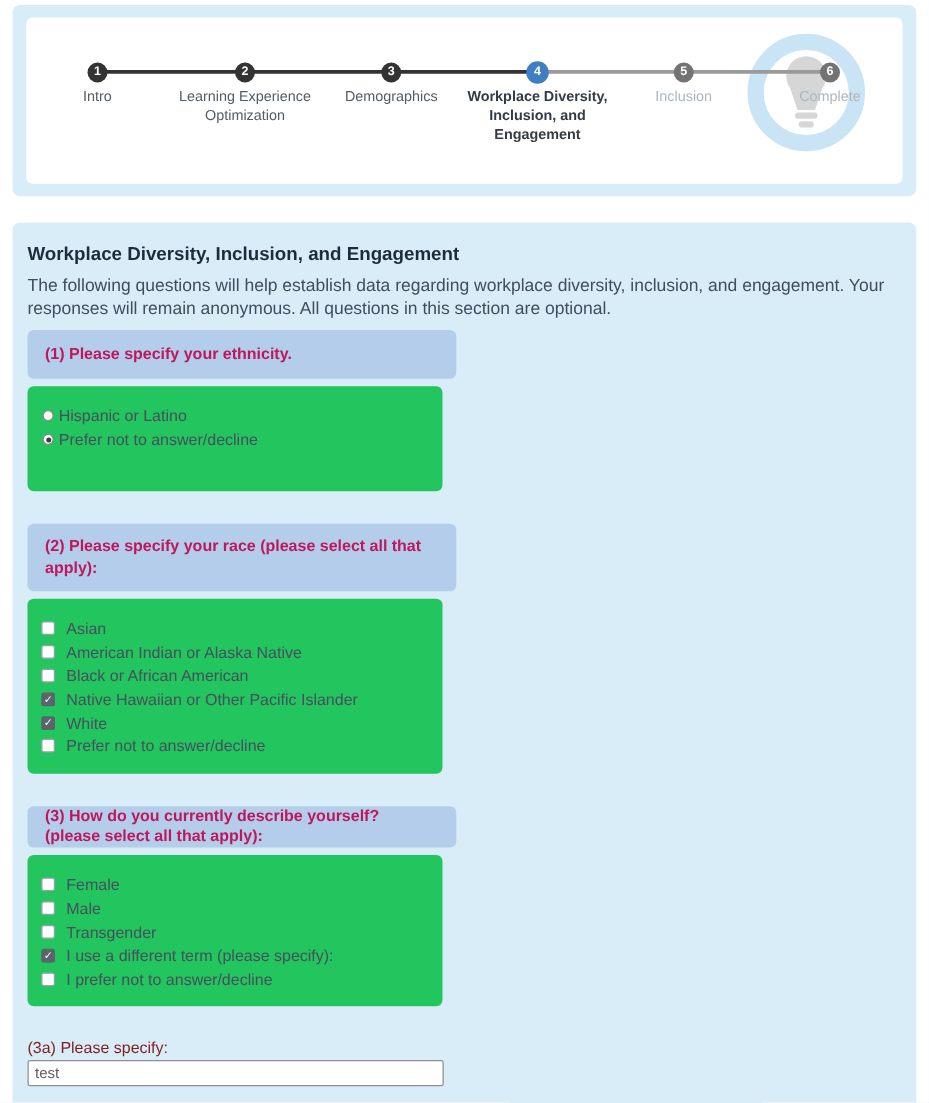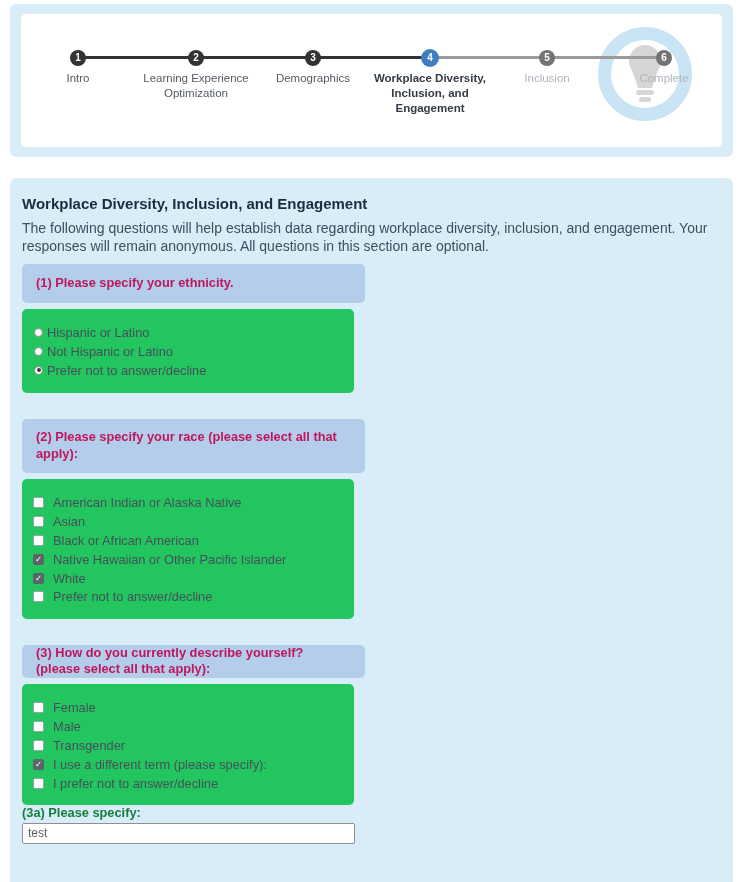--- a/index.html
+++ b/index.html
@@ -53,21 +53,21 @@
   .radio{width:9px;height:9px;border:1px solid #8a8a8a;border-radius:50%;
     background:#fff;margin-right:4px;position:relative;flex:none;}
   .radio.on::after{content:"";position:absolute;left:1.5px;top:1.5px;width:4px;height:4px;
     border-radius:50%;background:#3c3c3c;}
   .checkbox{width:11px;height:11px;border:1px solid #98a1ab;border-radius:2px;
     background:#fff;margin-right:9px;flex:none;display:flex;align-items:center;
     justify-content:center;font-size:8.5px;line-height:1;color:#fff;}
   .checkbox.on{background:#5b636b;border-color:#5b636b;}
   .checkbox.on::after{content:"\2713";}
   .olabel{font-size:12.8px;color:#46505c;}
-  .fu-label{font-size:12.8px;font-weight:bold;color:#15803d;line-height:16px;}
+  .fu-label{margin-top:25px;font-size:12.8px;font-weight:normal;color:#7f1d1d;line-height:16px;}
   .fu-input{display:block;margin-top:2px;width:333px;height:21px;border:1px solid #8f8f8f;
     border-radius:2px;background:#fff;font-size:12px;color:#5f5f5f;padding:0 5px;
     font-family:"Liberation Sans","DejaVu Sans",sans-serif;outline:none;}
 </style>
 </head>
 <body>
 
 <div class="band1">
   <div class="card">
     <div class="stepper">
@@ -113,38 +113,34 @@
   <div class="sec-title">Workplace Diversity, Inclusion, and Engagement</div>
   <div class="sec-desc">The following questions will help establish data regarding workplace diversity, inclusion, and engagement. Your responses will remain anonymous. All questions in this section are optional.</div>
 
   <div class="qheader qh1">(1) Please specify your ethnicity.</div>
   <div class="obox radios">
     <div class="row">
       <span class="radio"></span>
       <span class="olabel">Hispanic or Latino</span>
     </div>
     <div class="row">
-      <span class="radio"></span>
-      <span class="olabel">Not Hispanic or Latino</span>
-    </div>
-    <div class="row">
       <span class="radio on"></span>
       <span class="olabel">Prefer not to answer/decline</span>
     </div>
   </div>
 
   <div class="qheader qh2">(2) Please specify your race (please select all that apply):</div>
   <div class="obox checks q2">
     <div class="row">
       <span class="checkbox"></span>
-      <span class="olabel">American Indian or Alaska Native</span>
+      <span class="olabel">Asian</span>
     </div>
     <div class="row">
       <span class="checkbox"></span>
-      <span class="olabel">Asian</span>
+      <span class="olabel">American Indian or Alaska Native</span>
     </div>
     <div class="row">
       <span class="checkbox"></span>
       <span class="olabel">Black or African American</span>
     </div>
     <div class="row">
       <span class="checkbox on"></span>
       <span class="olabel">Native Hawaiian or Other Pacific Islander</span>
     </div>
     <div class="row">

